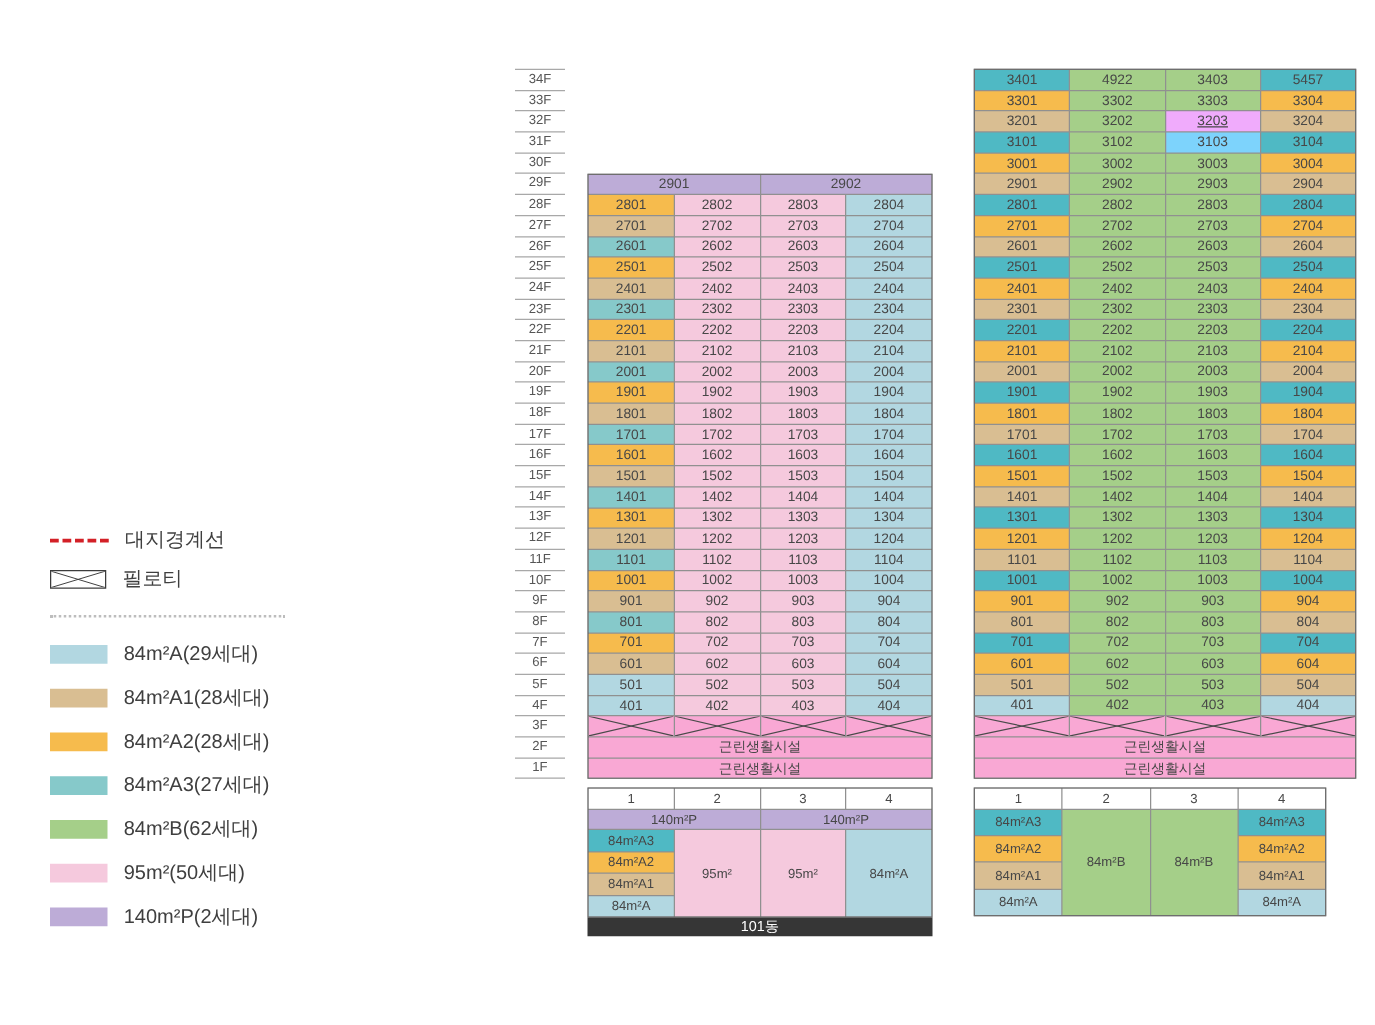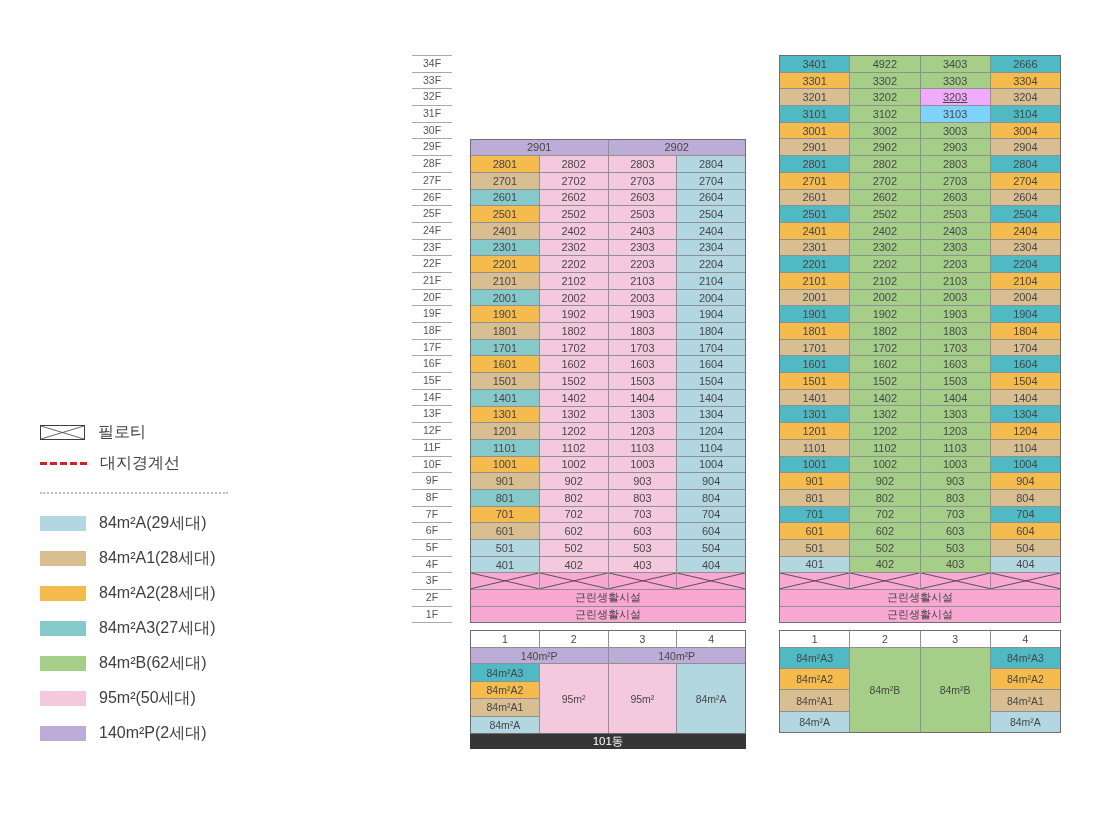--- a/index.html
+++ b/index.html
@@ -44,37 +44,37 @@
   .sfooter{height:15.5px;background:#363636;color:#ffffff;font-size:11.5px;
            display:flex;align-items:center;justify-content:center;}
 </style>
 </head>
 <body>
 
 <div class="canvas">
 
   <div class="legend">
     <div class="lbrow">
-      <div class="pbox">
-        <svg viewBox="0 0 45 13" preserveAspectRatio="none">
-          <line x1="0" y1="0" x2="45" y2="13" stroke="#3C3C3C" stroke-width="0.8"></line>
-          <line x1="45" y1="0" x2="0" y2="13" stroke="#3C3C3C" stroke-width="0.8"></line>
-        </svg>
-      </div>
-      <div class="ltext">필로티</div>
-    </div>
-    <div class="lbrow">
       <div class="dashline">
         <span class="dash" style="background: rgb(211, 32, 39);"></span>
           <span class="dash" style="background: rgb(211, 32, 39);"></span>
           <span class="dash" style="background: rgb(211, 32, 39);"></span>
           <span class="dash" style="background: rgb(211, 32, 39);"></span>
           <span class="dash" style="background: rgb(211, 32, 39);"></span>
       </div>
       <div class="ltext">대지경계선</div>
+    </div>
+    <div class="lbrow">
+      <div class="pbox">
+        <svg viewBox="0 0 45 13" preserveAspectRatio="none">
+          <line x1="0" y1="0" x2="45" y2="13" stroke="#3C3C3C" stroke-width="0.8"></line>
+          <line x1="45" y1="0" x2="0" y2="13" stroke="#3C3C3C" stroke-width="0.8"></line>
+        </svg>
+      </div>
+      <div class="ltext">필로티</div>
     </div>
     <div class="ldivider"></div>
     <div>
         <div class="lrow">
           <div class="swatch" style="background: rgb(178, 215, 225);"></div>
           <div class="llabel">84m²A(29세대)</div>
         </div>
         <div class="lrow">
           <div class="swatch" style="background: rgb(217, 190, 146);"></div>
           <div class="llabel">84m²A1(28세대)</div>
@@ -320,26 +320,26 @@
           </svg>
         </div>
       </div>
       <div class="trow">
         <div class="tcell white">근린생활시설</div>
       </div>
       <div class="trow">
         <div class="tcell white">근린생활시설</div>
       </div>
     </div>
-  <div class="tower" style="left:779px;top:55px;width:282px;">
+  <div class="tower" style="left:779px;top:55px;width:306px;">
       <div class="trow">
         <div class="tcell" style="background: rgb(79, 185, 196);">3401</div>
         <div class="tcell" style="background: rgb(165, 207, 137);">4922</div>
         <div class="tcell" style="background: rgb(165, 207, 137);">3403</div>
-        <div class="tcell" style="background: rgb(79, 185, 196);">2666</div>
+        <div class="tcell" style="background: rgb(79, 185, 196);">5457</div>
       </div>
       <div class="trow">
         <div class="tcell" style="background: rgb(246, 187, 77);">3301</div>
         <div class="tcell" style="background: rgb(165, 207, 137);">3302</div>
         <div class="tcell" style="background: rgb(165, 207, 137);">3303</div>
         <div class="tcell" style="background: rgb(246, 187, 77);">3304</div>
       </div>
       <div class="trow">
         <div class="tcell" style="background: rgb(217, 190, 146);">3201</div>
         <div class="tcell" style="background: rgb(165, 207, 137);">3202</div>

